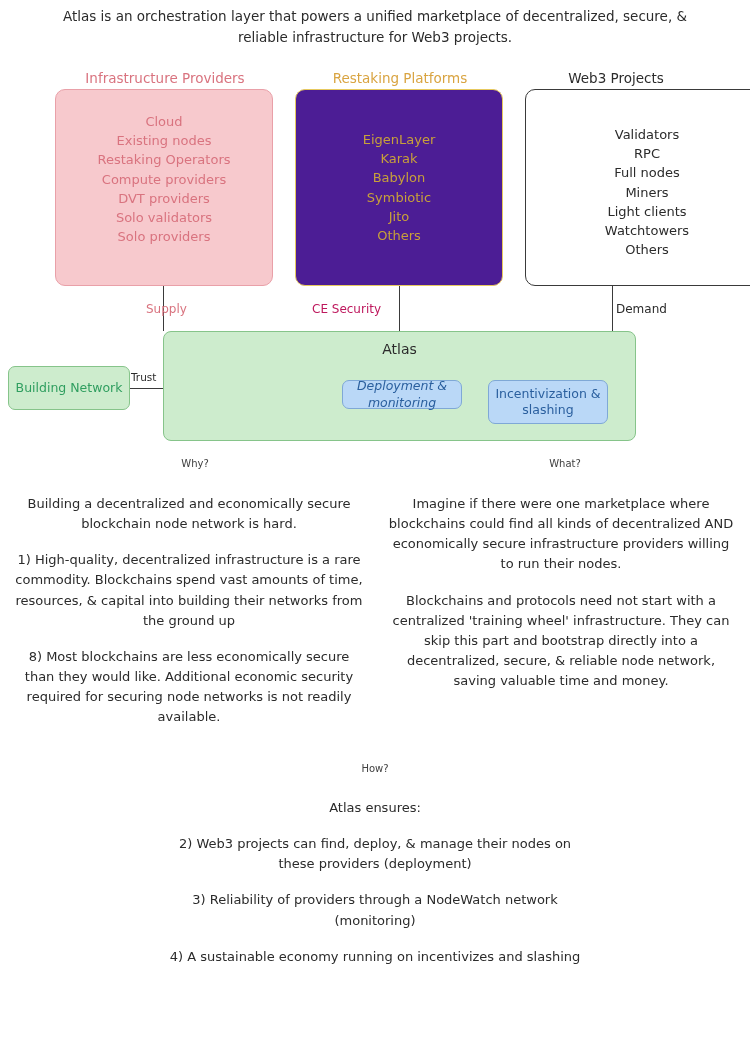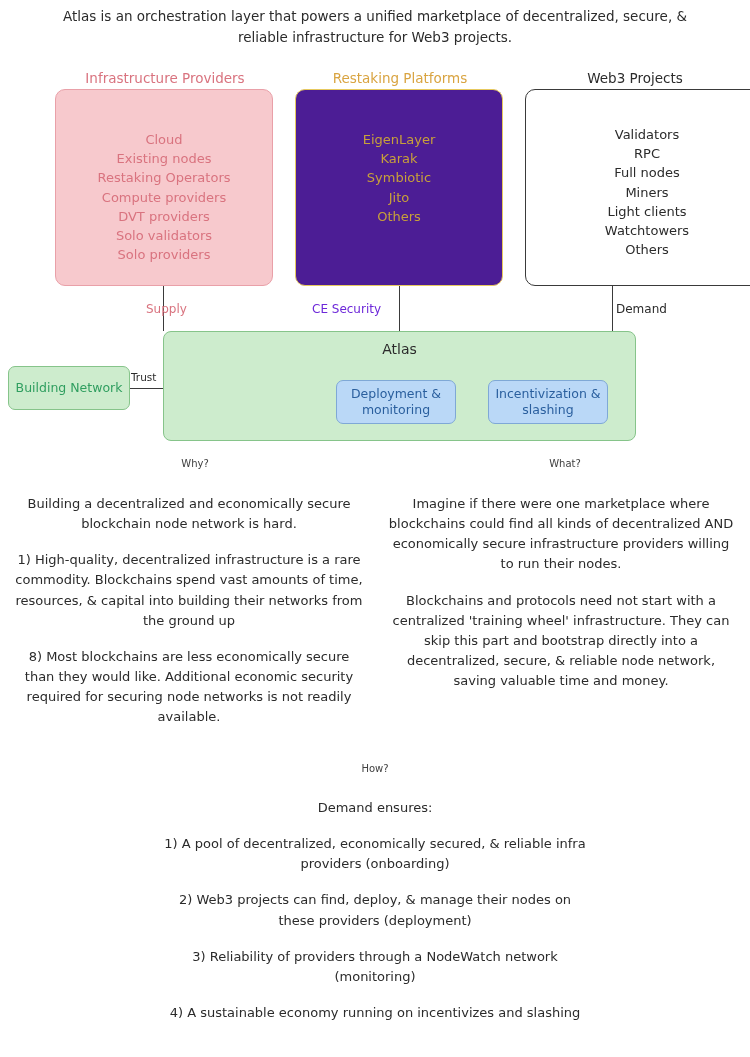--- a/index.html
+++ b/index.html
@@ -35,27 +35,27 @@
 
   
   .col-title {
     position: absolute;
     font-size: 13.5px;
     text-align: center;
     white-space: nowrap;
   }
   .title-providers { left: 55px;  top: 70px; width: 220px; color: #d9737f; }
   .title-restaking { left: 295px; top: 70px; width: 210px; color: #d9a441; }
-  .title-web3     { left: 525px; top: 70px; width: 220px; color: #2b2b2b; }
+  .title-web3     { left: 506px; top: 70px; width: 220px; color: #2b2b2b; }
 
   .topbox {
     position: absolute;
     border-radius: 10px;
     box-sizing: border-box;
-    padding-top: 40px;
+    padding-top: 22px;
     text-align: center;
     font-size: 13px;
     line-height: 1.48;
   }
   .box-providers {
     left: 55px; top: 89px; width: 218px; height: 197px;
     background: #f7c9cd;
     border: 1.6px solid #e9a0a8;
     color: #d9737f;
   }
@@ -113,21 +113,21 @@
     color: #2a5f9e;
     font-size: 12.5px;
     line-height: 1.3;
     display: flex;
     align-items: center;
     justify-content: center;
     text-align: center;
     padding: 0 6px;
   }
   .pill-onboarding   { left: 32px;  width: 120px; height: 44px; }
-  .pill-deployment   { left: 172px; width: 120px; height: 44px; }
+  .pill-deployment   { left: 178px; width: 120px; height: 29px; font-style: italic; }
   .pill-incentive    { left: 324px; width: 120px; height: 44px; }
 
   .nodewatch {
     position: absolute;
     left: 8px; top: 366px;
     width: 122px; height: 44px;
     background: #cdeccd;
     border: 1.4px solid #86c48a;
     border-radius: 7px;
     box-sizing: border-box;
@@ -195,41 +195,42 @@
     <div>Restaking Operators</div>
     <div>Compute providers</div>
     <div>DVT providers</div>
     <div>Solo validators</div>
     <div>Solo providers</div>
   </div>
 
   <div class="topbox box-restaking">
     <div>EigenLayer</div>
     <div>Karak</div>
+    <div>Babylon</div>
     <div>Symbiotic</div>
     <div>Jito</div>
     <div>Others</div>
   </div>
 
   <div class="topbox box-web3">
     <div>Validators</div>
     <div>RPC</div>
     <div>Full nodes</div>
     <div>Miners</div>
     <div>Light clients</div>
     <div>Watchtowers</div>
     <div>Others</div>
   </div>
 
   <div class="vline" style="left:163px; top:286px; height:45px;"></div>
   <div class="vline" style="left:399px; top:286px; height:45px;"></div>
   <div class="vline" style="left:612px; top:286px; height:45px;"></div>
 
   <div class="edge-label" style="left:146px; top:302px; color:#d9737f;">Supply</div>
-  <div class="edge-label" style="left:312px; top:302px; color:#6d28d9;">CE Security</div>
+  <div class="edge-label" style="left:312px; top:302px; color:#be185d;">CE Security</div>
   <div class="edge-label" style="left:616px; top:302px; color:#2b2b2b;">Demand</div>
 
   <div class="atlas-box">
     <div class="atlas-title">Atlas</div>
     <div class="pill pill-deployment">Deployment &amp; monitoring</div>
     <div class="pill pill-incentive">Incentivization &amp; slashing</div>
   </div>
 
   <div class="nodewatch">Building Network</div>
   <div class="trust-line"></div>
@@ -244,20 +245,19 @@
     <p class="para">8) Most blockchains are less economically secure than they would like. Additional economic security required for securing node networks is not readily available.</p>
   </div>
 
   <div class="coltext what-col">
     <p class="para">Imagine if there were one marketplace where blockchains could find all kinds of decentralized AND economically secure infrastructure providers willing to run their nodes.</p>
     <p class="para">Blockchains and protocols need not start with a centralized 'training wheel' infrastructure. They can skip this part and bootstrap directly into a decentralized, secure, &amp; reliable node network, saving valuable time and money.</p>
   </div>
 
   <div class="qhead how-head">How?</div>
   <div class="coltext how-col">
-    <p class="para">Demand ensures:</p>
-    <p class="para">1) A pool of decentralized, economically secured, &amp; reliable infra providers (onboarding)</p>
+    <p class="para">Atlas ensures:</p>
     <p class="para">2) Web3 projects can find, deploy, &amp; manage their nodes on these providers (deployment)</p>
     <p class="para">3) Reliability of providers through a NodeWatch network (monitoring)</p>
     <p class="para">4) A sustainable economy running on incentivizes and slashing</p>
   </div>
 
 </div>
 
 </body></html>

